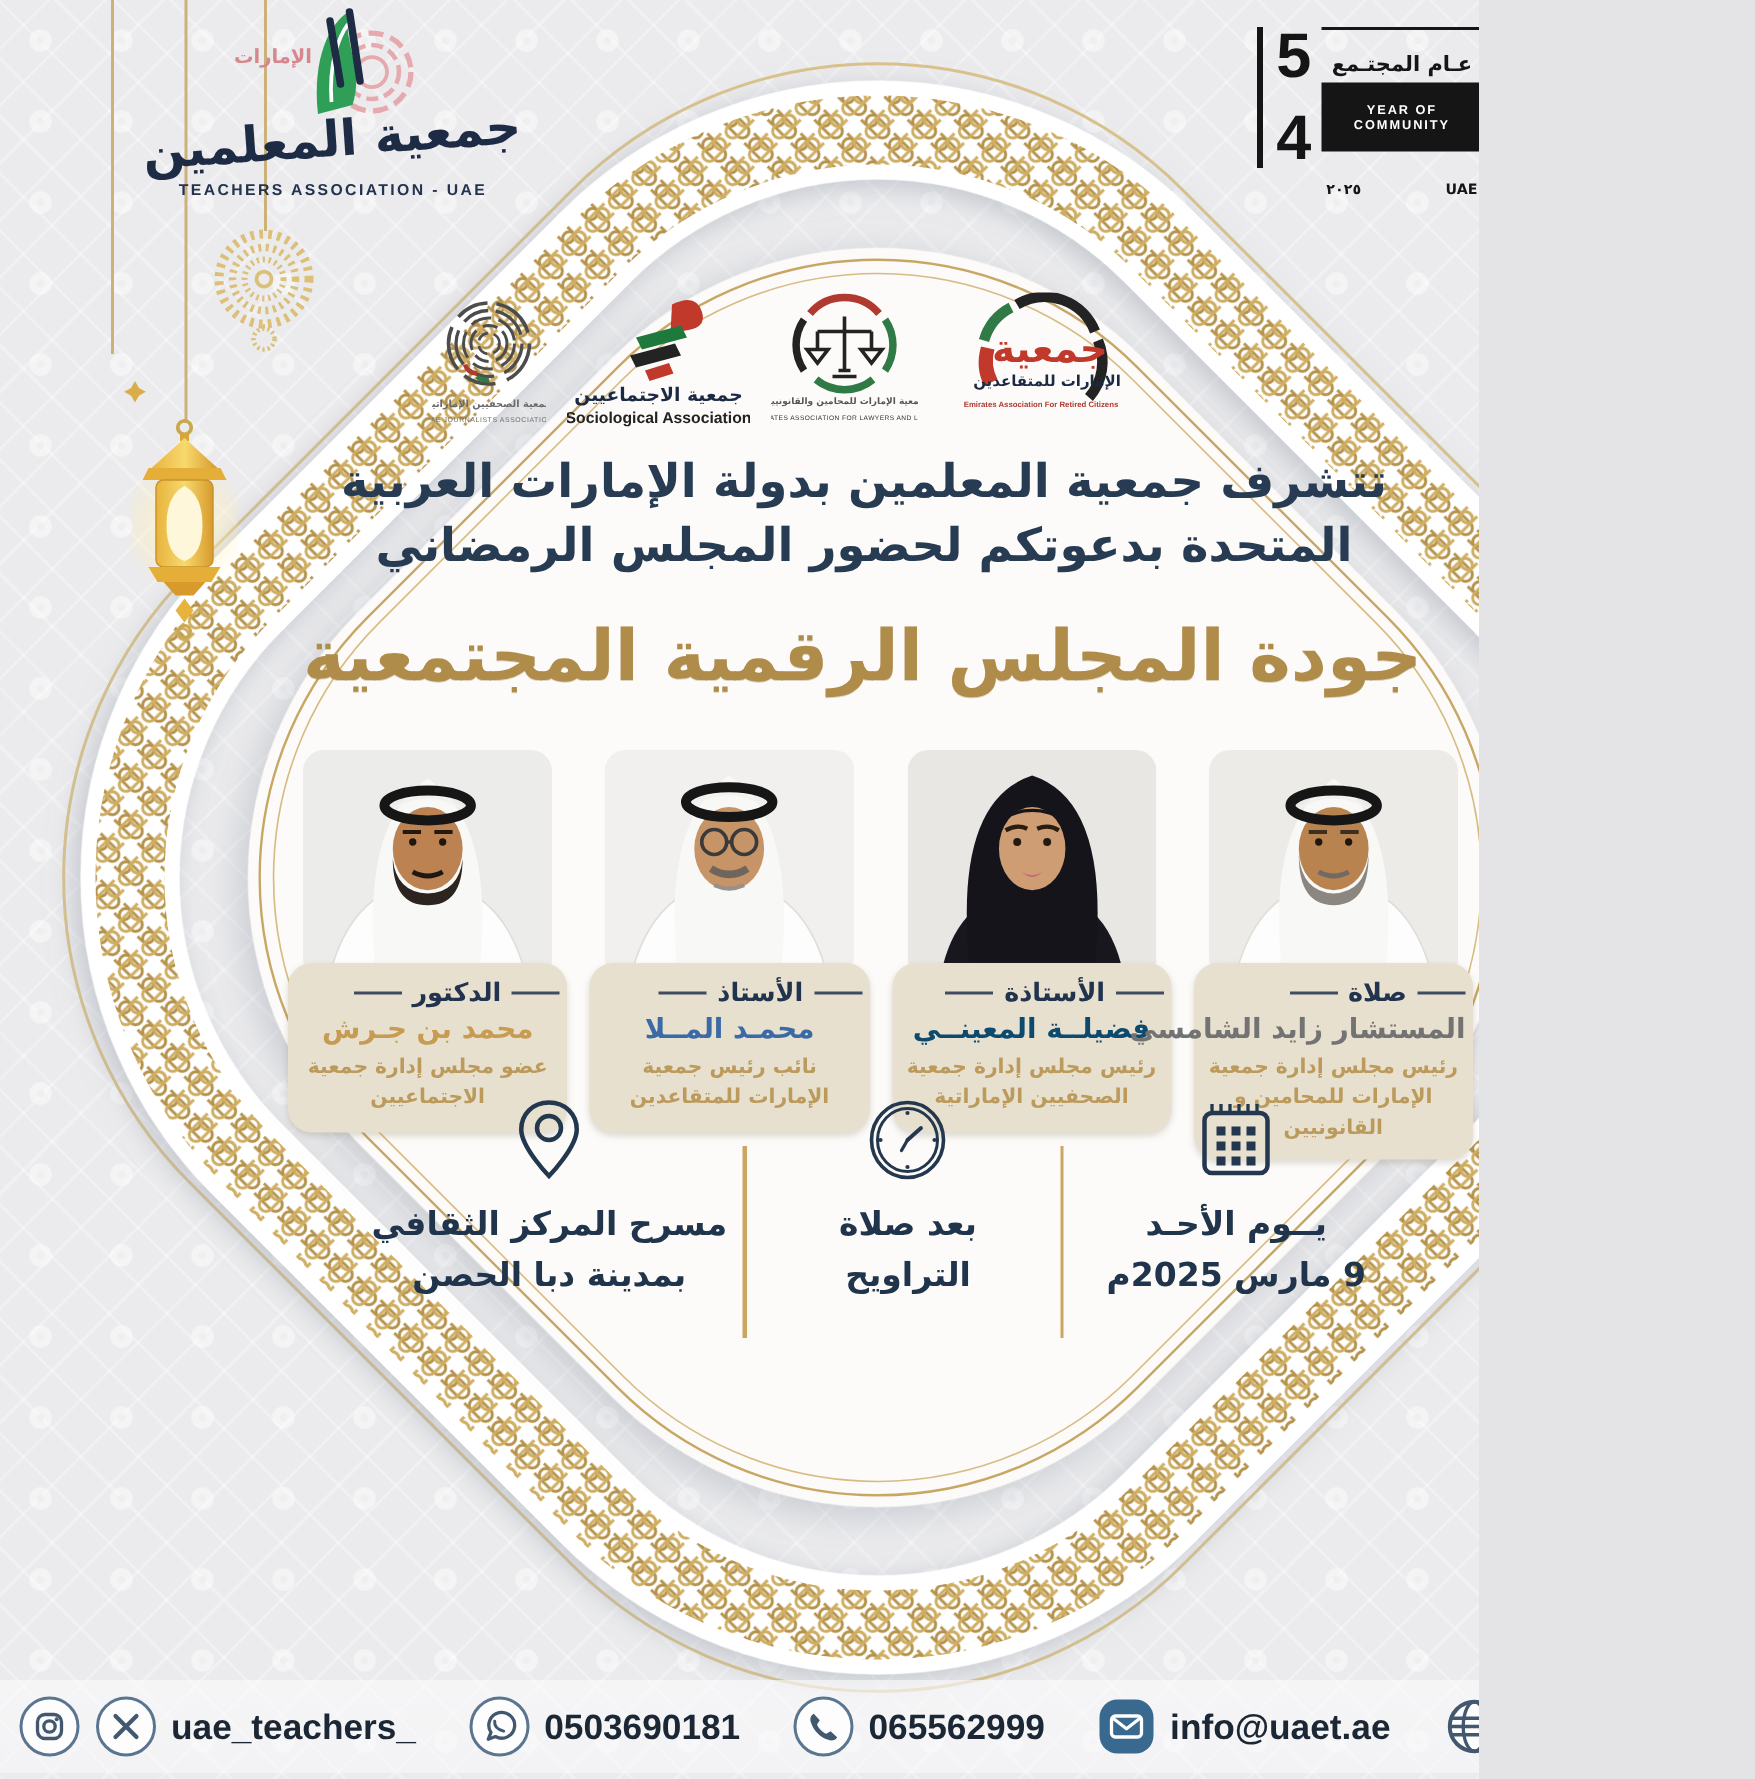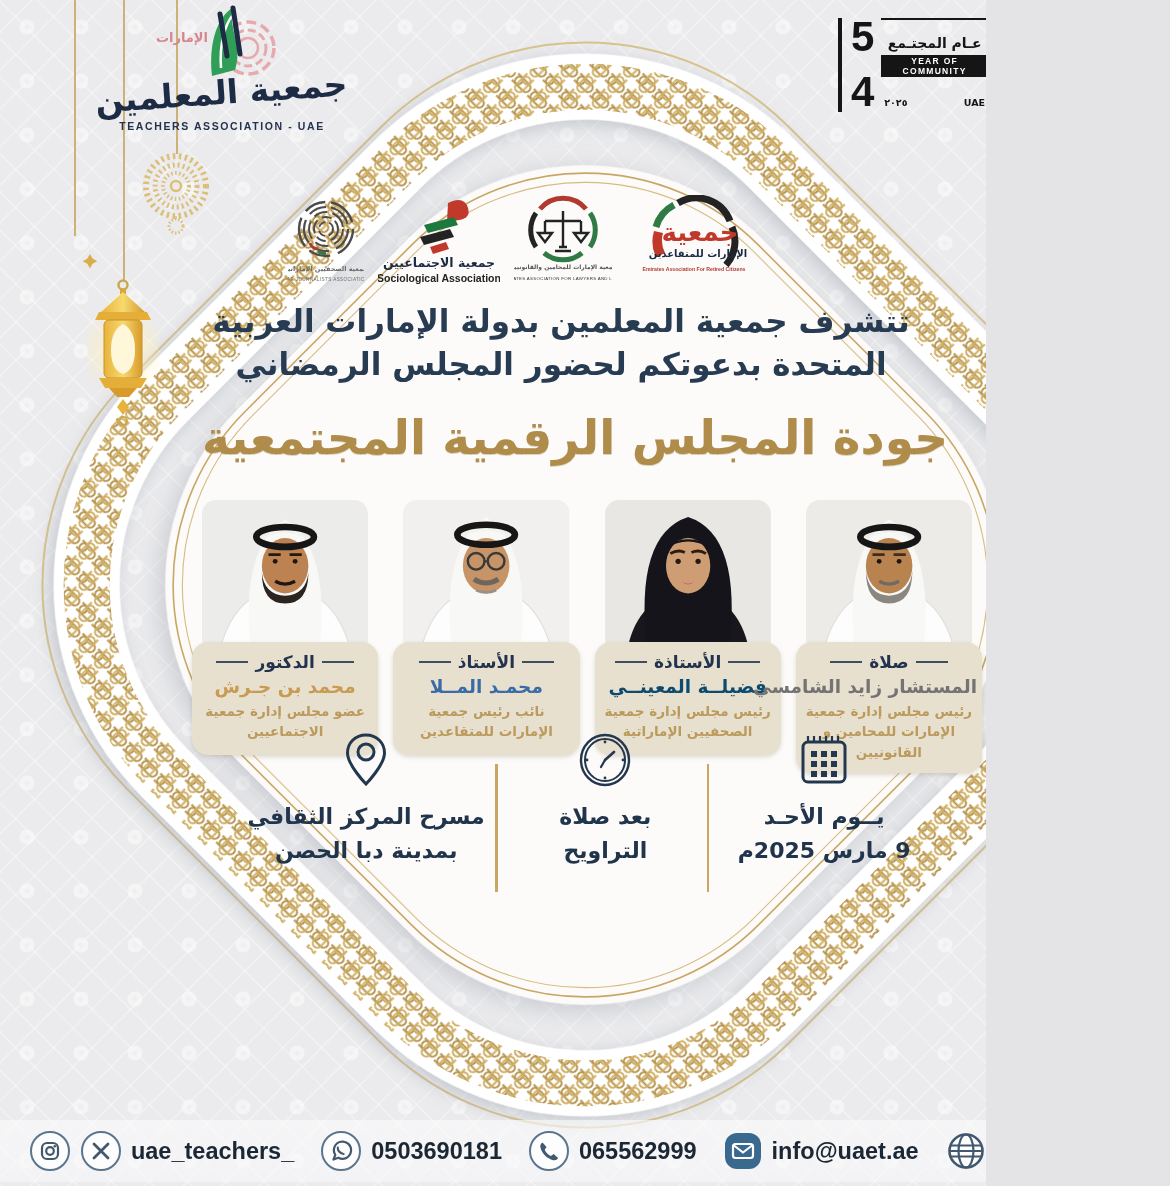--- a/index.html
+++ b/index.html
@@ -17,46 +17,46 @@
   .abs{position:absolute;}
   .string{position:absolute;top:0;width:1.5px;background:#ccb179;}
   
   .ta-logo{position:absolute;left:96px;top:4px;width:252px;height:142px;}
   
   .year-logo{position:absolute;left:838px;top:18px;width:150px;height:94px;display:flex;color:#151515;}
   .yl-bar{width:4px;background:#151515;height:94px;}
   .yl-digits{display:flex;flex-direction:column;justify-content:space-between;padding:0 7px 0 9px;font:bold 42px/0.92 "Liberation Sans",sans-serif;}
   .yl-right{width:110px;border-top:2.5px solid #151515;align-self:flex-start;}
   .yl-ar{font:bold 14px "DejaVu Sans",sans-serif;text-align:center;padding:15px 0 4px;letter-spacing:1px;}
-  .yl-en{background:#151515;color:#fff;font:bold 8.5px "Liberation Sans",sans-serif;letter-spacing:1.3px;text-align:center;padding:1px 0;}
+  .yl-en{background:#151515;color:#fff;font:bold 8.5px "Liberation Sans",sans-serif;letter-spacing:1.3px;text-align:center;padding:13px 0;}
   .yl-bottom{display:flex;justify-content:space-between;font:bold 9.5px "DejaVu Sans",sans-serif;padding:4px 3px 3px;margin-top:16px;}
   
   .logos-row{position:absolute;left:288px;top:194px;width:472px;height:96px;display:flex;align-items:center;gap:14px;}
-  .invite{position:absolute;left:171px;top:300px;width:780px;text-align:center;color:#273c52;
+  .invite{position:absolute;left:186px;top:300px;width:780px;text-align:center;color:#273c52;
           font-size:31px;font-weight:bold;line-height:1.38;}
   .etitle{position:absolute;left:165px;top:410px;width:820px;text-align:center;
           font-size:47px;font-weight:bold;letter-spacing:1px;text-shadow:0 1px 0 rgba(120,90,30,.25);}
   .speakers{position:absolute;left:192px;top:500px;width:790px;display:flex;gap:15px;}
   .speaker{flex:1;position:relative;min-width:0;}
   .photo{height:150px;margin:0 10px;border-radius:14px 14px 0 0;overflow:hidden;}
   .photo svg{display:block;width:100%;height:100%;}
   .plate{position:relative;margin-top:-8px;background:#e8e0cf;border-radius:16px;padding:10px 5px 11px;min-height:92px;text-align:center;box-shadow:0 2px 4px rgba(130,120,95,.25);}
-  .honor{display:flex;align-items:center;justify-content:center;gap:7px;color:#22334d;font-weight:bold;font-size:17px;}
+  .honor{display:flex;align-items:center;gap:7px;color:#22334d;font-weight:bold;font-size:17px;}
   .dash{display:inline-block;width:32px;height:1.8px;background:#22334d;opacity:.85;}
   .sname{font-size:18.5px;font-weight:bold;margin-top:4px;white-space:nowrap;}
   .role{font-size:13.5px;color:#bb9a5c;font-weight:bold;line-height:1.5;margin-top:4px;}
   .details{position:absolute;left:245px;top:732px;width:680px;display:flex;align-items:flex-start;}
   .detail{text-align:center;color:#20344c;}
   .detail .dtext{font-size:22px;font-weight:bold;line-height:1.55;margin-top:12px;}
   .d-loc{width:262px;} .d-time{width:168px;} .d-date{width:218px;}
   .vsep{width:2.5px;height:128px;background:#c9a763;margin-top:32px;}
   .dicon{height:56px;display:flex;justify-content:center;align-items:flex-start;}
   
   .contacts{position:absolute;left:0;top:1120px;width:1170px;height:62px;display:flex;align-items:center;
-            justify-content:center;padding:0 16px 0 12px;box-sizing:border-box;
+            justify-content:space-between;padding:0 16px 0 12px;box-sizing:border-box;
             background:linear-gradient(rgba(252,252,253,.6),rgba(248,248,250,.6));gap:26px;}
   .citem{display:flex;align-items:center;gap:9px;color:#1b2734;font:bold 23.5px "Liberation Sans",sans-serif;}
   .citem svg{display:block;}
   .rtl{direction:rtl;unicode-bidi:isolate;}
 </style>
 </head>
 <body>
 
 <div class="canvas">
 

